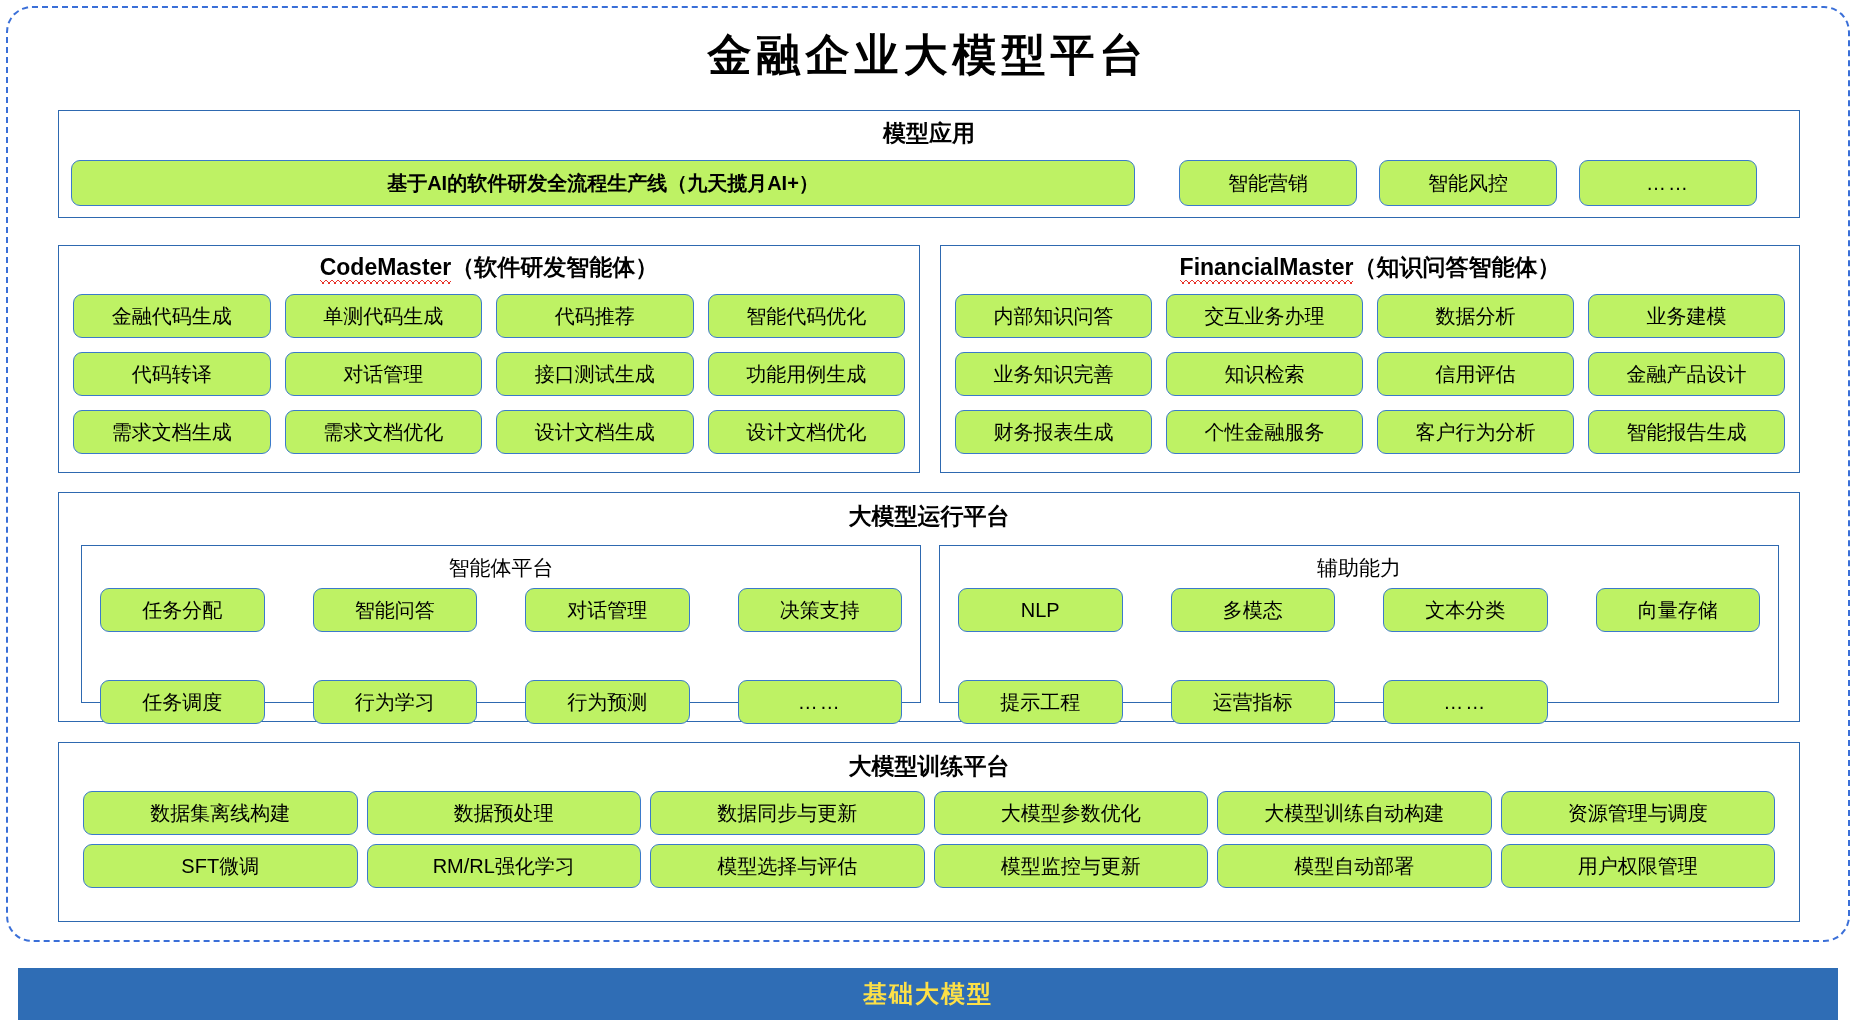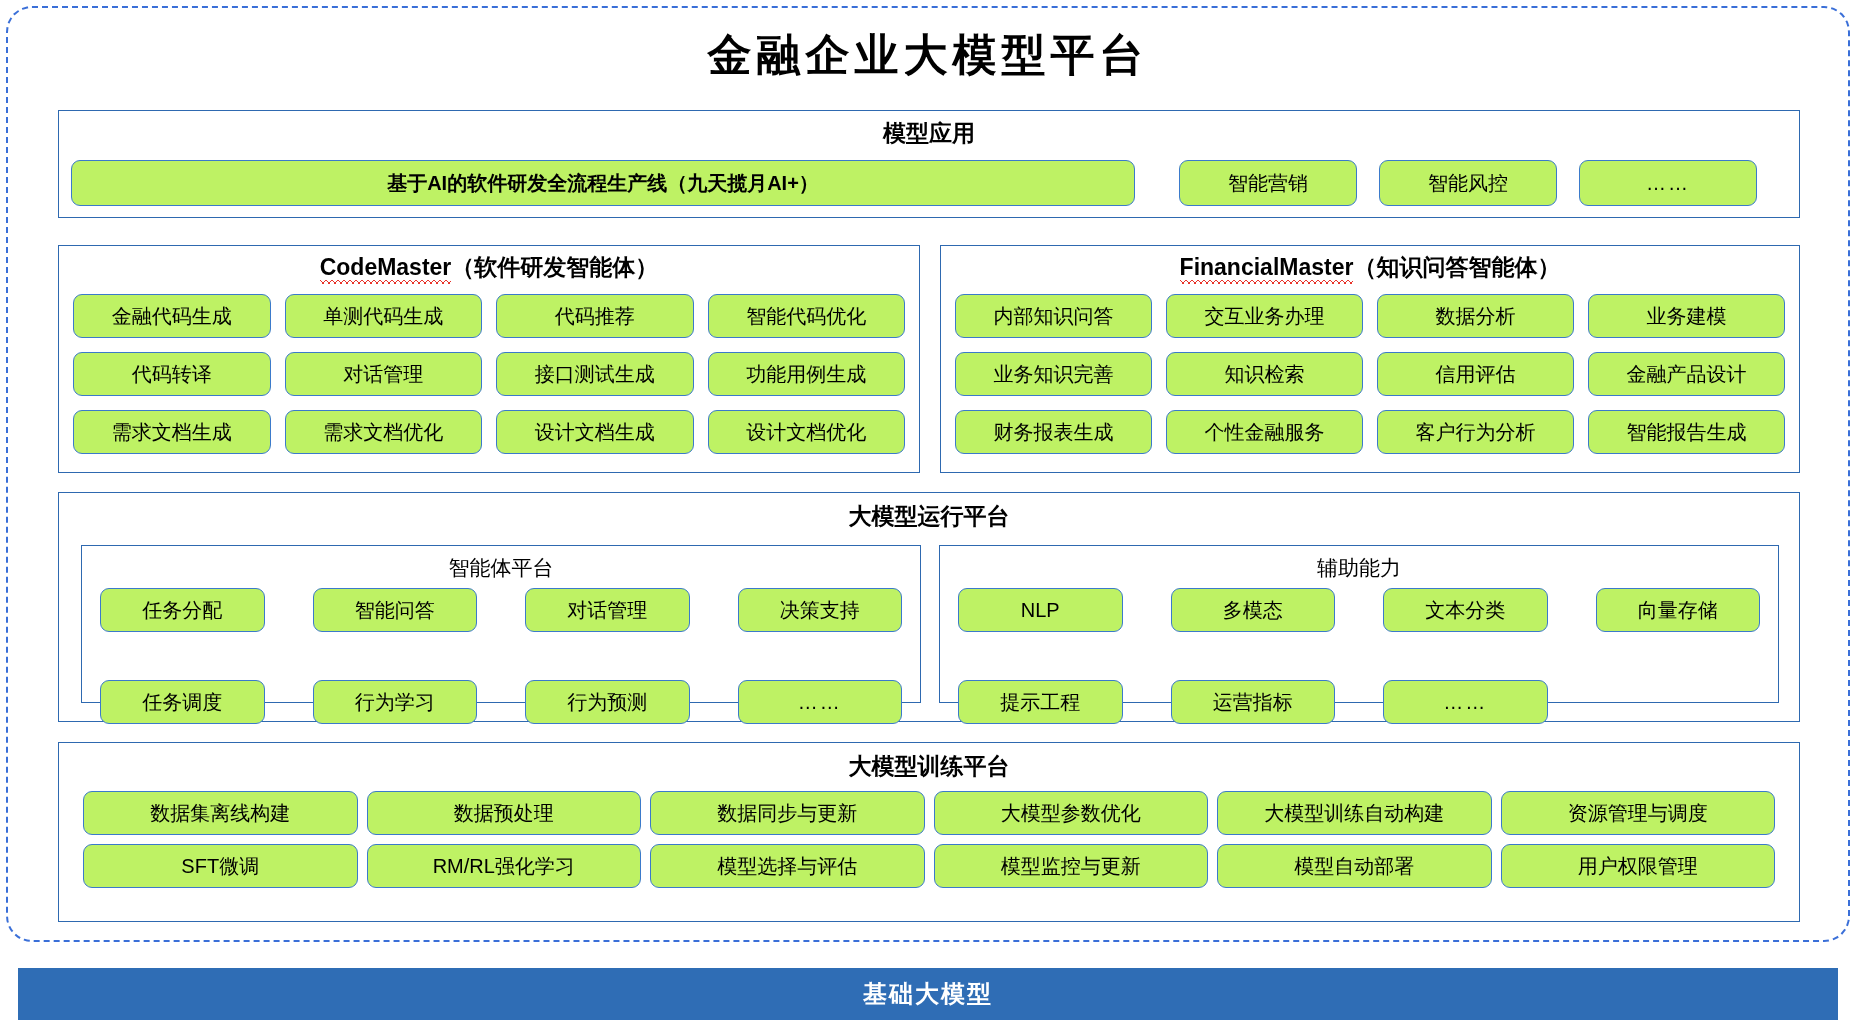--- a/index.html
+++ b/index.html
@@ -176,21 +176,21 @@
   #foundation-bar {
     position: absolute;
     left: 18px;
     top: 968px;
     width: 1820px;
     height: 52px;
     background: #2F6DB5;
     display: flex;
     align-items: center;
     justify-content: center;
-    color: #ffffff;
+    color: #fde047;
     font-size: 24px;
     font-weight: 700;
     letter-spacing: 2px;
   }
 </style>
 </head>
 <body>
 
 <div id="page">
 

